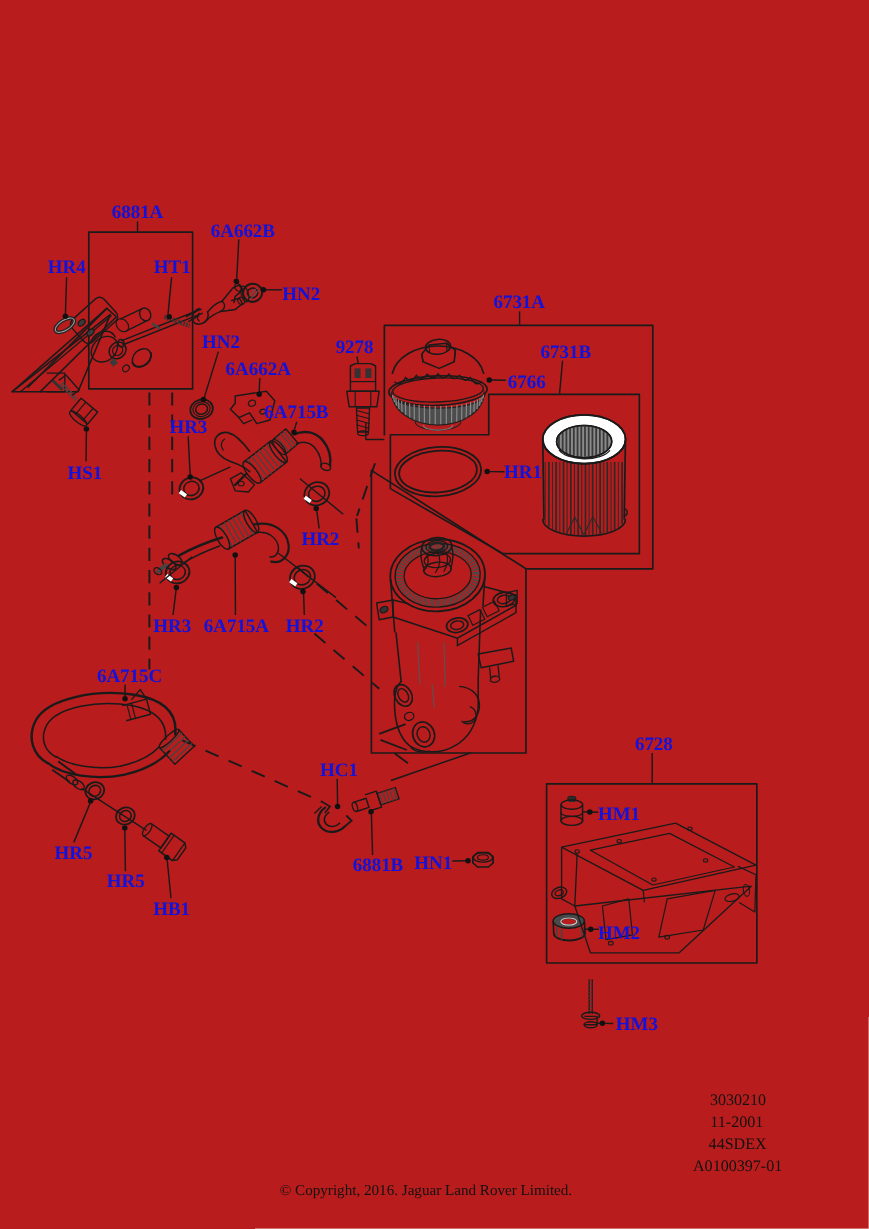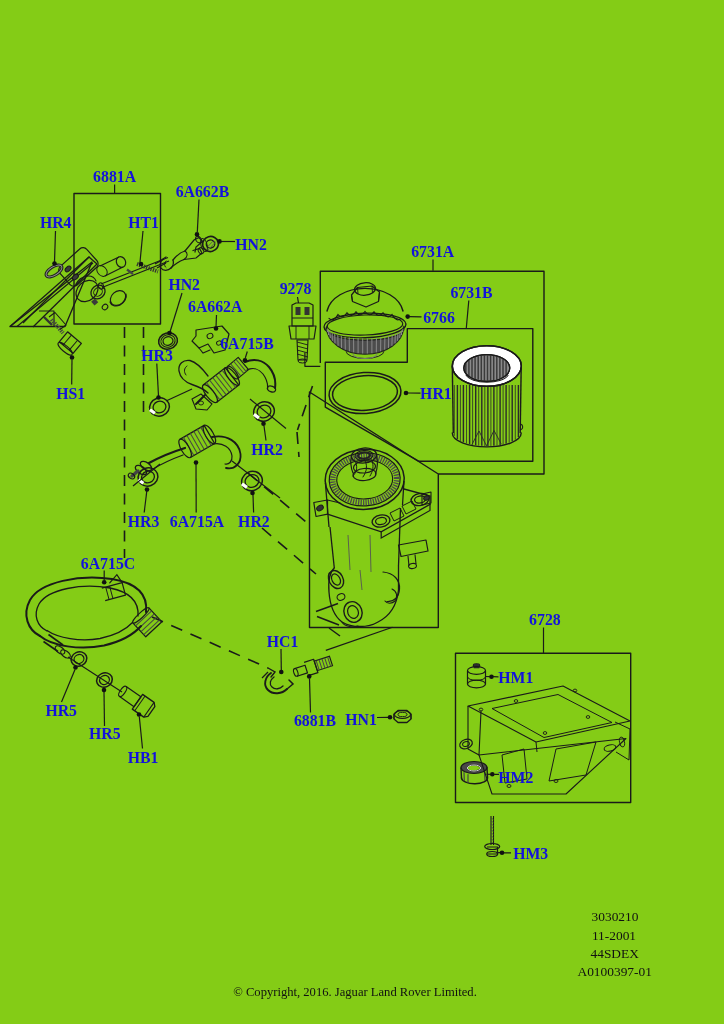--- a/index.html
+++ b/index.html
@@ -1,15 +1,15 @@
 <!DOCTYPE html>
 <html><head><meta charset="utf-8"><title>Fuel Filter</title>
 <style>
 html,body{margin:0;padding:0;background:#ffffff;}
-#page{position:relative;width:724px;height:1024px;background:#84cc16;overflow:hidden;}
+#page{position:relative;width:724px;height:1024px;background:#b91c1c;overflow:hidden;}
 </style></head>
 <body>
 <div id="page">
 <svg width="724" height="1024" viewBox="0 0 724 1024">
 <polygon points="74.0,193.5 160.5,193.5 160.5,324.0 74.0,324.0" fill="none" stroke="#1a1a1a" stroke-width="1.4" stroke-linejoin="round"></polygon>
 <polyline points="320.3,363.0 320.3,271.2 544.0,271.2 544.0,474.0 438.3,474.0" fill="none" stroke="#1a1a1a" stroke-width="1.4" stroke-linejoin="round"></polyline>
 <polyline points="304.9,352.5 304.9,366.3 320.3,366.3" fill="none" stroke="#1a1a1a" stroke-width="1.2" stroke-linejoin="round"></polyline>
 <polygon points="407.3,328.6 532.8,328.6 532.8,461.3 419.0,461.3 325.3,407.2 325.3,362.3 407.3,362.3" fill="none" stroke="#1a1a1a" stroke-width="1.4" stroke-linejoin="round"></polygon>
 <polygon points="309.5,392.0 438.3,474.0 438.3,627.5 309.5,627.5" fill="none" stroke="#1a1a1a" stroke-width="1.4" stroke-linejoin="round"></polygon>
 <polygon points="455.5,653.3 630.7,653.3 630.7,802.5 455.5,802.5" fill="none" stroke="#1a1a1a" stroke-width="1.4" stroke-linejoin="round"></polygon>

